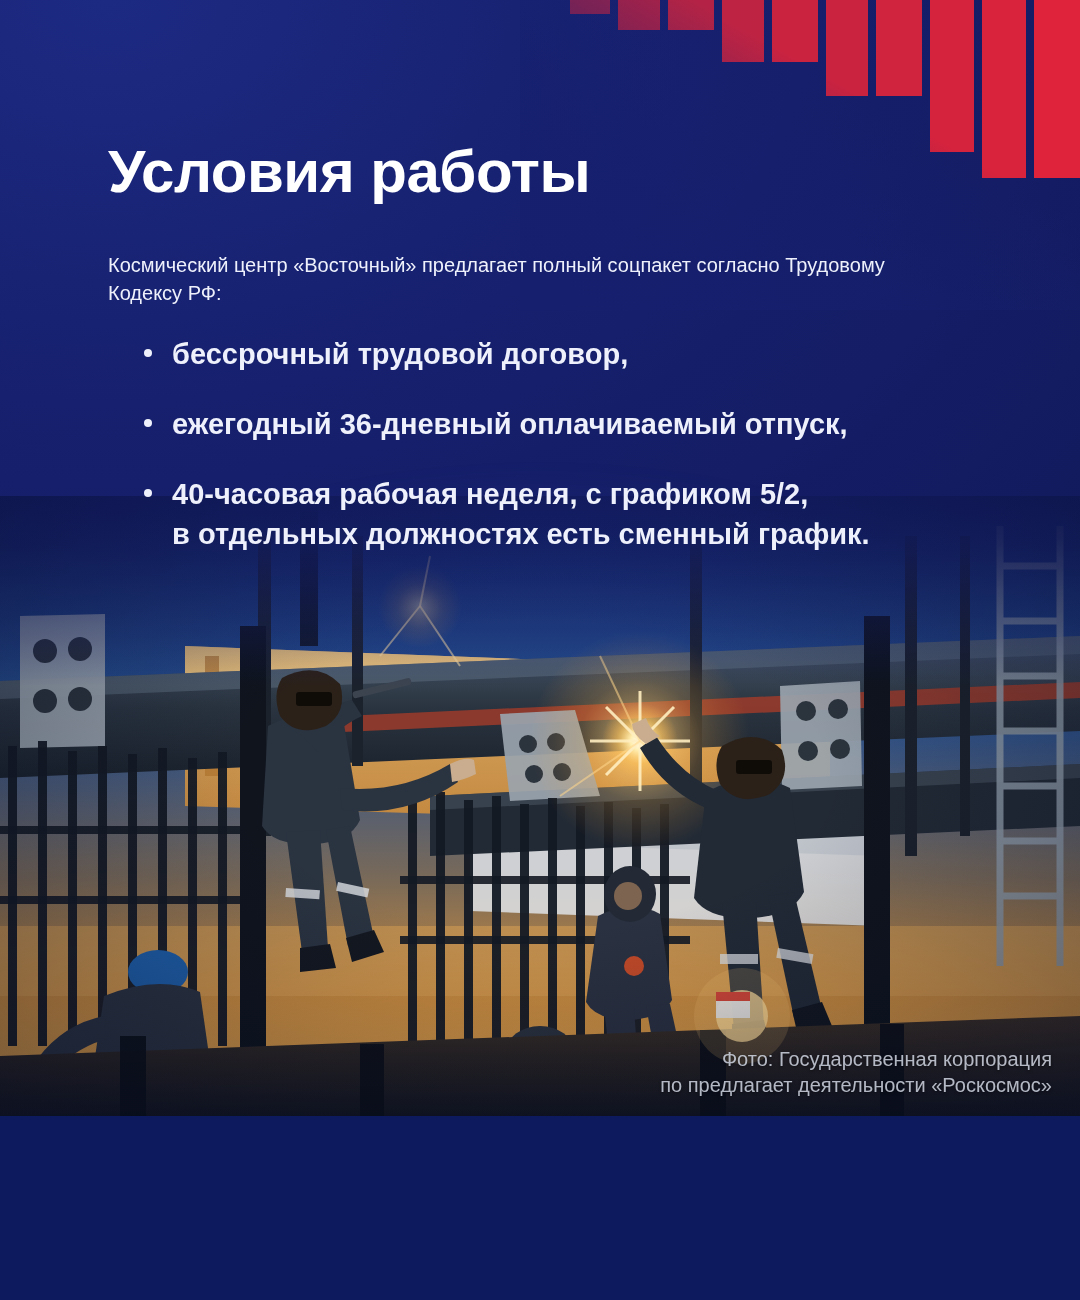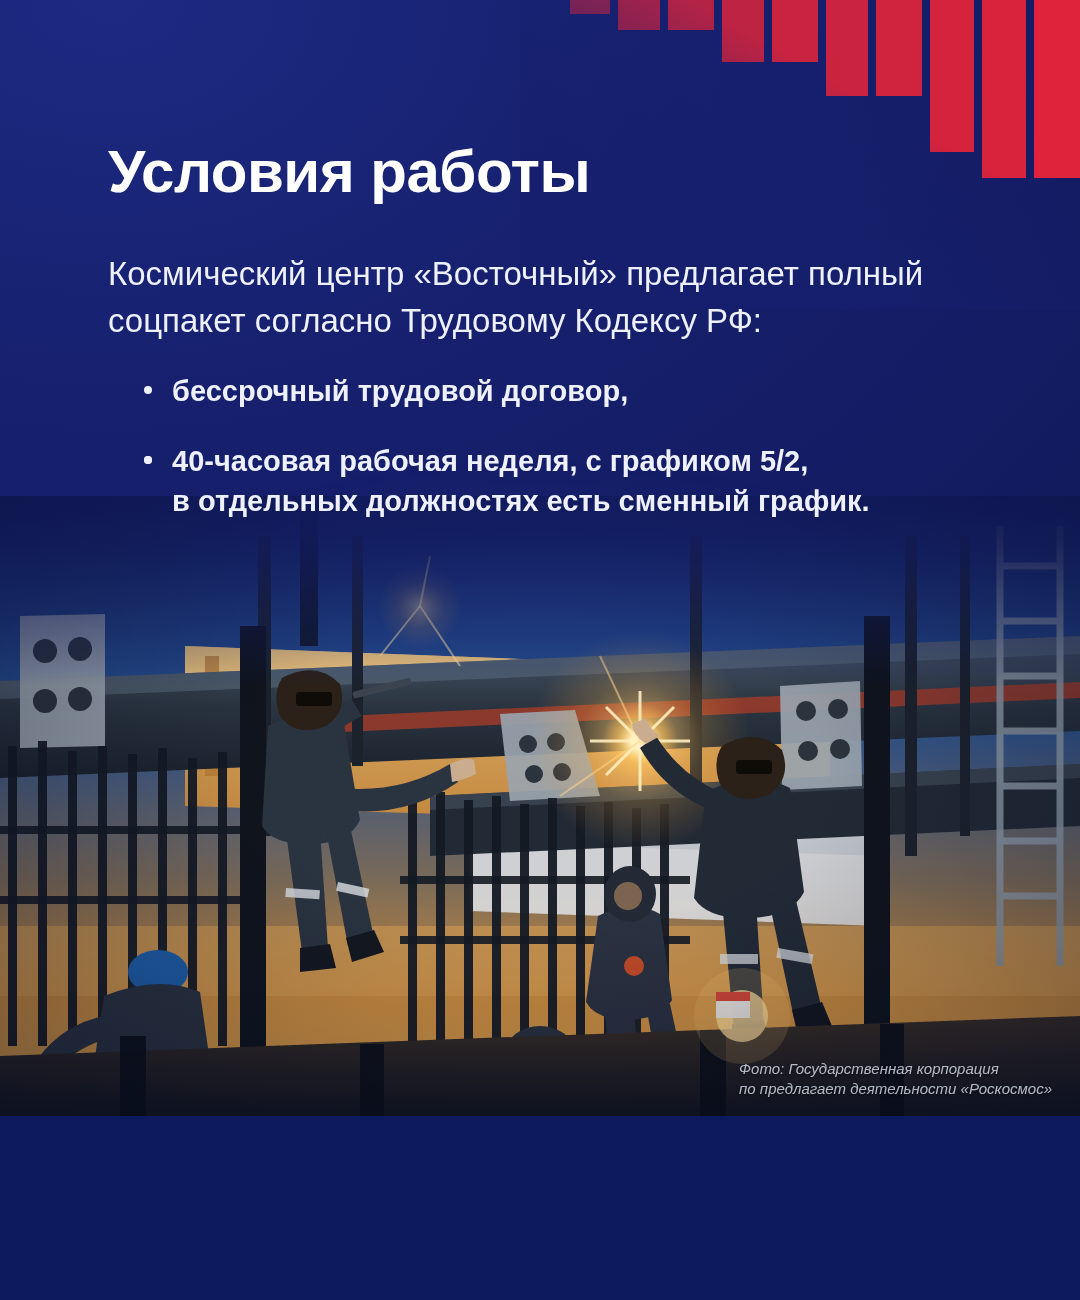--- a/index.html
+++ b/index.html
@@ -74,21 +74,21 @@
   .title {
     color: #ffffff;
     font-size: 60px;
     font-weight: 700;
     letter-spacing: -0.5px;
     line-height: 1.05;
     margin: 0 0 48px 0;
   }
   .intro {
     color: #eef1fb;
-    font-size: 33px;
+    font-size: 20px;
     line-height: 1.42;
     margin: 0 0 26px 0;
     max-width: 840px;
   }
   ul.bullets {
     list-style: none;
     margin: 0;
     padding: 0 0 0 36px;
     font-weight: bold;
   }
@@ -132,27 +132,26 @@
     position: absolute;
     inset: 0;
     background: radial-gradient(75% 70% at 50% 45%, rgba(0,0,0,0) 35%, rgba(5,10,35,0.45) 100%);
     pointer-events: none;
   }
 
   .credit {
     position: absolute;
     right: 28px;
     bottom: 18px;
-    text-align: left;
+    text-align: right;
     color: rgba(226,232,245,0.78);
-    font-size: 15px;
+    font-size: 20px;
     line-height: 1.3;
     z-index: 8;
     text-shadow: 0 1px 3px rgba(0,0,0,.55);
-    font-style: italic;
   }
 </style>
 </head>
 <body>
 
 <div class="poster">
 
   <div class="bg-base"></div>
   <div class="bg-glow"></div>
 
@@ -404,20 +403,21 @@
   <div class="content">
     <h1 class="title">Условия работы</h1>
     <p class="intro">Космический центр «Восточный» предлагает полный соцпакет согласно Трудовому Кодексу РФ:</p>
     <ul class="bullets">
       <li>
         <span class="dot"></span>
         <span>бессрочный трудовой договор,</span>
       </li>
       <li>
         <span class="dot"></span>
+        <span>ежегодный 36-дневный оплачиваемый отпуск,</span>
       </li>
       <li>
         <span class="dot"></span>
         <span class="wrap" style="white-space:pre-line;">40-часовая рабочая неделя, с графиком 5/2,
 в отдельных должностях есть сменный график.</span>
       </li>
     </ul>
   </div>
 
   <div class="credit">

